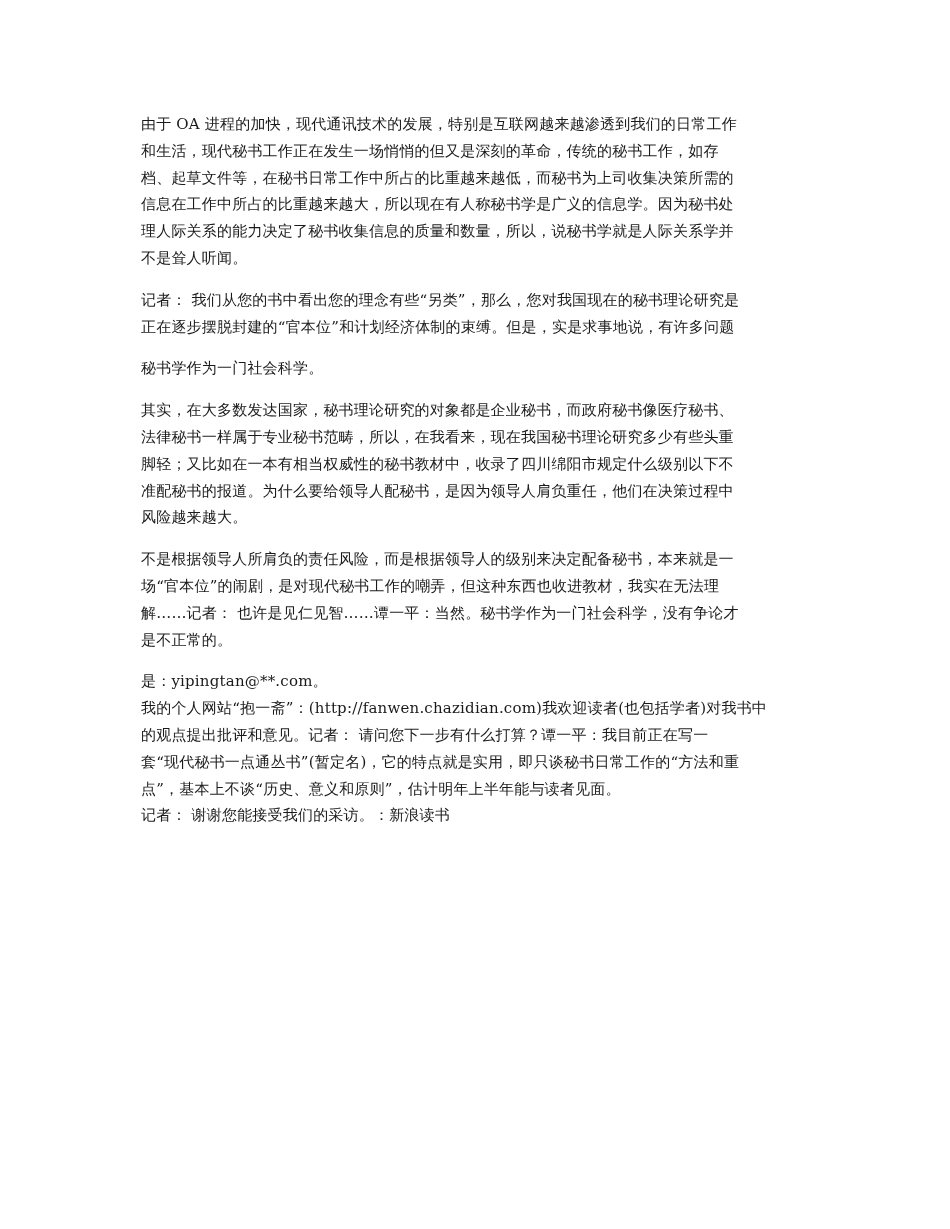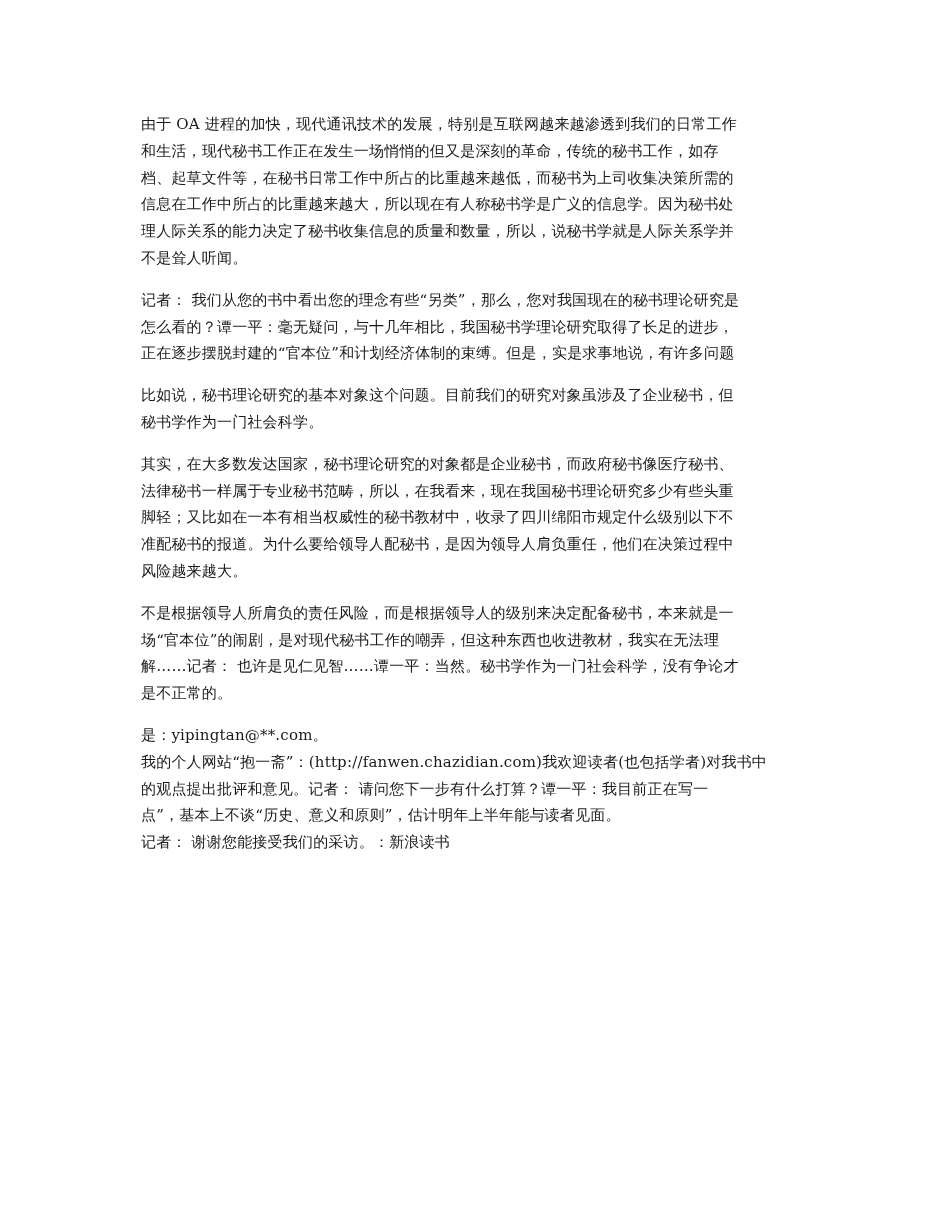--- a/index.html
+++ b/index.html
@@ -45,26 +45,24 @@
     <span class="line">由于 OA 进程的加快，现代通讯技术的发展，特别是互联网越来越渗透到我们的日常工作</span>
     <span class="line">和生活，现代秘书工作正在发生一场悄悄的但又是深刻的革命，传统的秘书工作，如存</span>
     <span class="line">档、起草文件等，在秘书日常工作中所占的比重越来越低，而秘书为上司收集决策所需的</span>
     <span class="line">信息在工作中所占的比重越来越大，所以现在有人称秘书学是广义的信息学。因为秘书处</span>
     <span class="line">理人际关系的能力决定了秘书收集信息的质量和数量，所以，说秘书学就是人际关系学并</span>
     <span class="line">不是耸人听闻。</span>
   </div>
 
   <div class="para">
     <span class="line">记者： 我们从您的书中看出您的理念有些“另类”，那么，您对我国现在的秘书理论研究是</span>
-    <span class="line">怎么看的？谭一平：毫无疑问，与十几年相比，我国秘书学理论研究取得了长足的进步，</span>
     <span class="line">正在逐步摆脱封建的“官本位”和计划经济体制的束缚。但是，实是求事地说，有许多问题</span>
   </div>
 
   <div class="para">
-    <span class="line">比如说，秘书理论研究的基本对象这个问题。目前我们的研究对象虽涉及了企业秘书，但</span>
     <span class="line">秘书学作为一门社会科学。</span>
   </div>
 
   <div class="para">
     <span class="line">其实，在大多数发达国家，秘书理论研究的对象都是企业秘书，而政府秘书像医疗秘书、</span>
     <span class="line">法律秘书一样属于专业秘书范畴，所以，在我看来，现在我国秘书理论研究多少有些头重</span>
     <span class="line">脚轻；又比如在一本有相当权威性的秘书教材中，收录了四川绵阳市规定什么级别以下不</span>
     <span class="line">准配秘书的报道。为什么要给领导人配秘书，是因为领导人肩负重任，他们在决策过程中</span>
     <span class="line">风险越来越大。</span>
   </div>
@@ -73,17 +71,18 @@
     <span class="line">不是根据领导人所肩负的责任风险，而是根据领导人的级别来决定配备秘书，本来就是一</span>
     <span class="line">场“官本位”的闹剧，是对现代秘书工作的嘲弄，但这种东西也收进教材，我实在无法理</span>
     <span class="line">解……记者： 也许是见仁见智……谭一平：当然。秘书学作为一门社会科学，没有争论才</span>
     <span class="line">是不正常的。</span>
   </div>
 
   <div class="para tight">
     <span class="line">是：yipingtan@**.com。</span>
     <span class="line">我的个人网站“抱一斋”：(http://fanwen.chazidian.com)我欢迎读者(也包括学者)对我书中</span>
     <span class="line">的观点提出批评和意见。记者： 请问您下一步有什么打算？谭一平：我目前正在写一</span>
+    <span class="line">套“现代秘书一点通丛书”(暂定名)，它的特点就是实用，即只谈秘书日常工作的“方法和重</span>
     <span class="line">点”，基本上不谈“历史、意义和原则”，估计明年上半年能与读者见面。</span>
     <span class="line">记者： 谢谢您能接受我们的采访。：新浪读书</span>
   </div>
 
 </div>
 
 </body></html>

